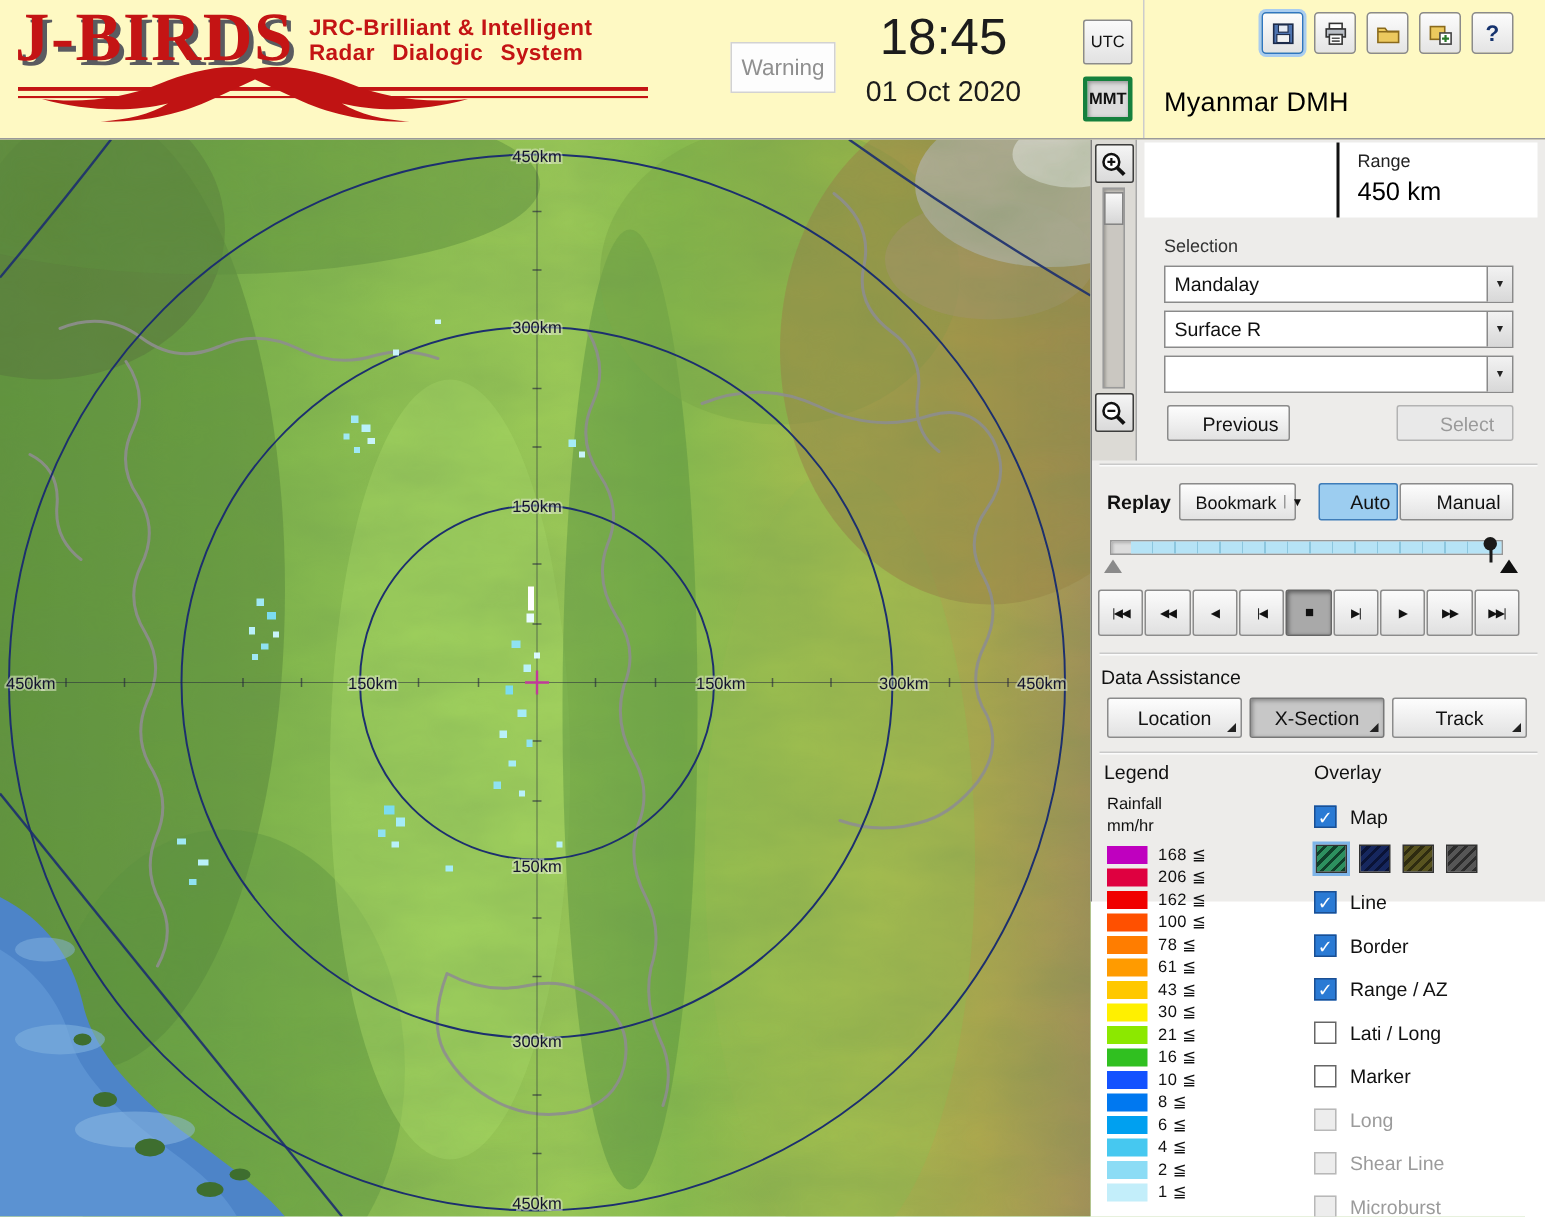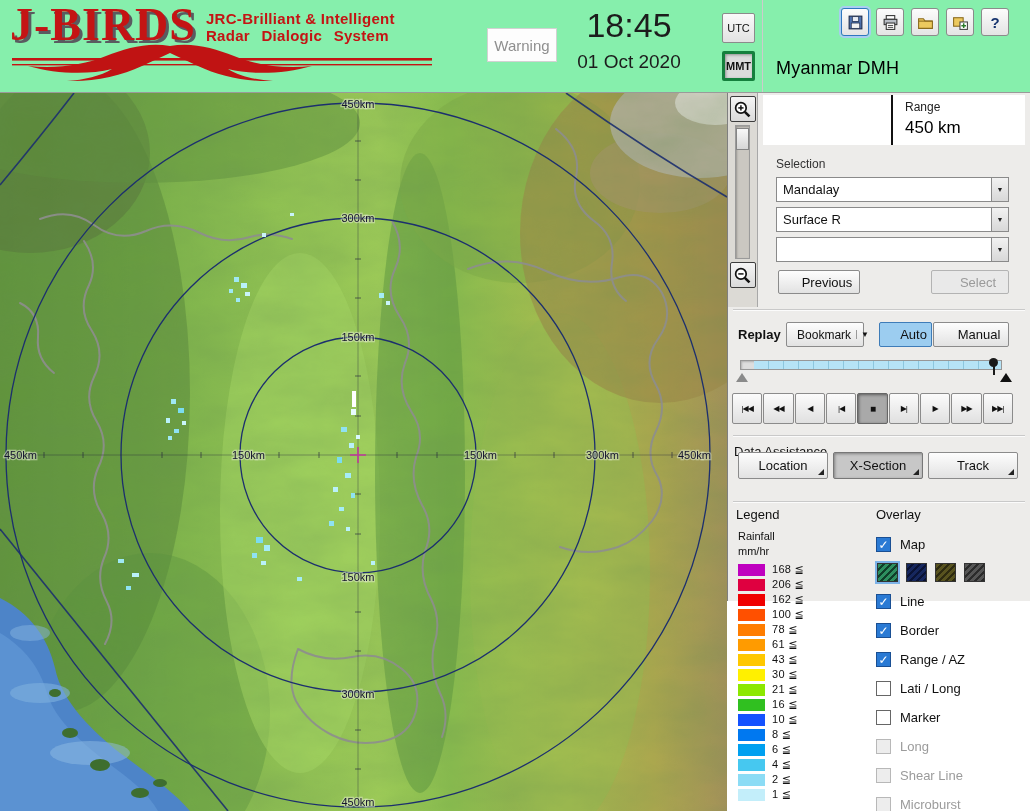--- a/index.html
+++ b/index.html
@@ -1,21 +1,21 @@
 <!DOCTYPE html>
 <html><head>
 <meta charset="utf-8">
 <style>
   * { box-sizing: border-box; margin: 0; padding: 0; }
   html,body { width:1030px; height:811px; overflow:hidden; background:#fff;
     font-family:"Liberation Sans", sans-serif; }
   .app { position:relative; width:1030px; height:811px; background:#fff; }
 
   
-  .topbar { position:absolute; left:0; top:0; width:1030px; height:93px; background:#86efac;
+  .topbar { position:absolute; left:0; top:0; width:1030px; height:93px; background:#fef9c3;
     border-bottom:1px solid #9a9a9a; z-index:5; }
   .hdr-div { position:absolute; left:762px; top:0; height:92px; border-left:1px solid #cccccc; }
   .logo { position:absolute; left:10px; top:3px; width:470px; }
   .logo-row { display:flex; align-items:flex-start; gap:10px; }
   .logo-title { font-family:"Liberation Serif", serif; font-weight:bold; font-size:46px;
     line-height:.95; color:#c41414; text-shadow:3px 3px 0 #5a5b60; letter-spacing:1px; }
   .logo-tag { display:flex; flex-direction:column; margin-top:7px; }
   .logo-tag span { color:#c41414; font-weight:bold; font-size:15px; line-height:1.15; letter-spacing:.3px; }
   .logo-tag span:last-child { word-spacing:7px; }
   .eagle { display:block; margin-top:-4px; }
@@ -97,21 +97,21 @@
   .pin { position:absolute; right:3px; top:-3px; width:9px; height:9px; border-radius:50%; background:#1a1a1a; }
   .pin::after { content:""; position:absolute; left:3.5px; top:8px; width:2px; height:9px; background:#1a1a1a; }
 
   .playback { position:absolute; left:4px; top:300px; width:281px; height:31px; display:flex; gap:1px; }
   .pb-btn { flex:1; font-family:inherit; font-size:8px; letter-spacing:-1px; color:#111;
     background:linear-gradient(#fbfbfb,#e0e0e0); border:1px solid #8b8b8b; border-radius:2px; padding:0; }
   .pb-btn.pressed { background:#a9a9a9; box-shadow:inset 1px 1px 3px rgba(0,0,0,.45);
     border-color:#666; font-size:10px; }
 
   .da-label { position:absolute; left:6px; top:351px; font-size:13px; }
-  .da-row { position:absolute; left:10px; top:359px; width:280px; height:27px; display:flex; gap:5px; }
+  .da-row { position:absolute; left:10px; top:372px; width:280px; height:27px; display:flex; gap:5px; }
   .da-btn { flex:1; position:relative; font-family:inherit; font-size:13px; color:#111;
     background:linear-gradient(#fdfdfd,#e2e2e2); border:1px solid #8b8b8b; border-radius:2px; }
   .da-btn.active { background:#c7c7c7; box-shadow:inset 1px 1px 3px rgba(0,0,0,.35); border-color:#777; }
   .da-btn .corner { position:absolute; right:3px; bottom:3px; width:0; height:0;
     border-left:6px solid transparent; border-bottom:6px solid #222; }
 
   .legend-label { position:absolute; left:8px; top:414px; font-size:13px; }
   .overlay-label { position:absolute; left:148px; top:414px; font-size:13px; }
   .rainfall1 { position:absolute; left:10px; top:437px; font-size:11px; }
   .rainfall2 { position:absolute; left:10px; top:452px; font-size:11px; }

